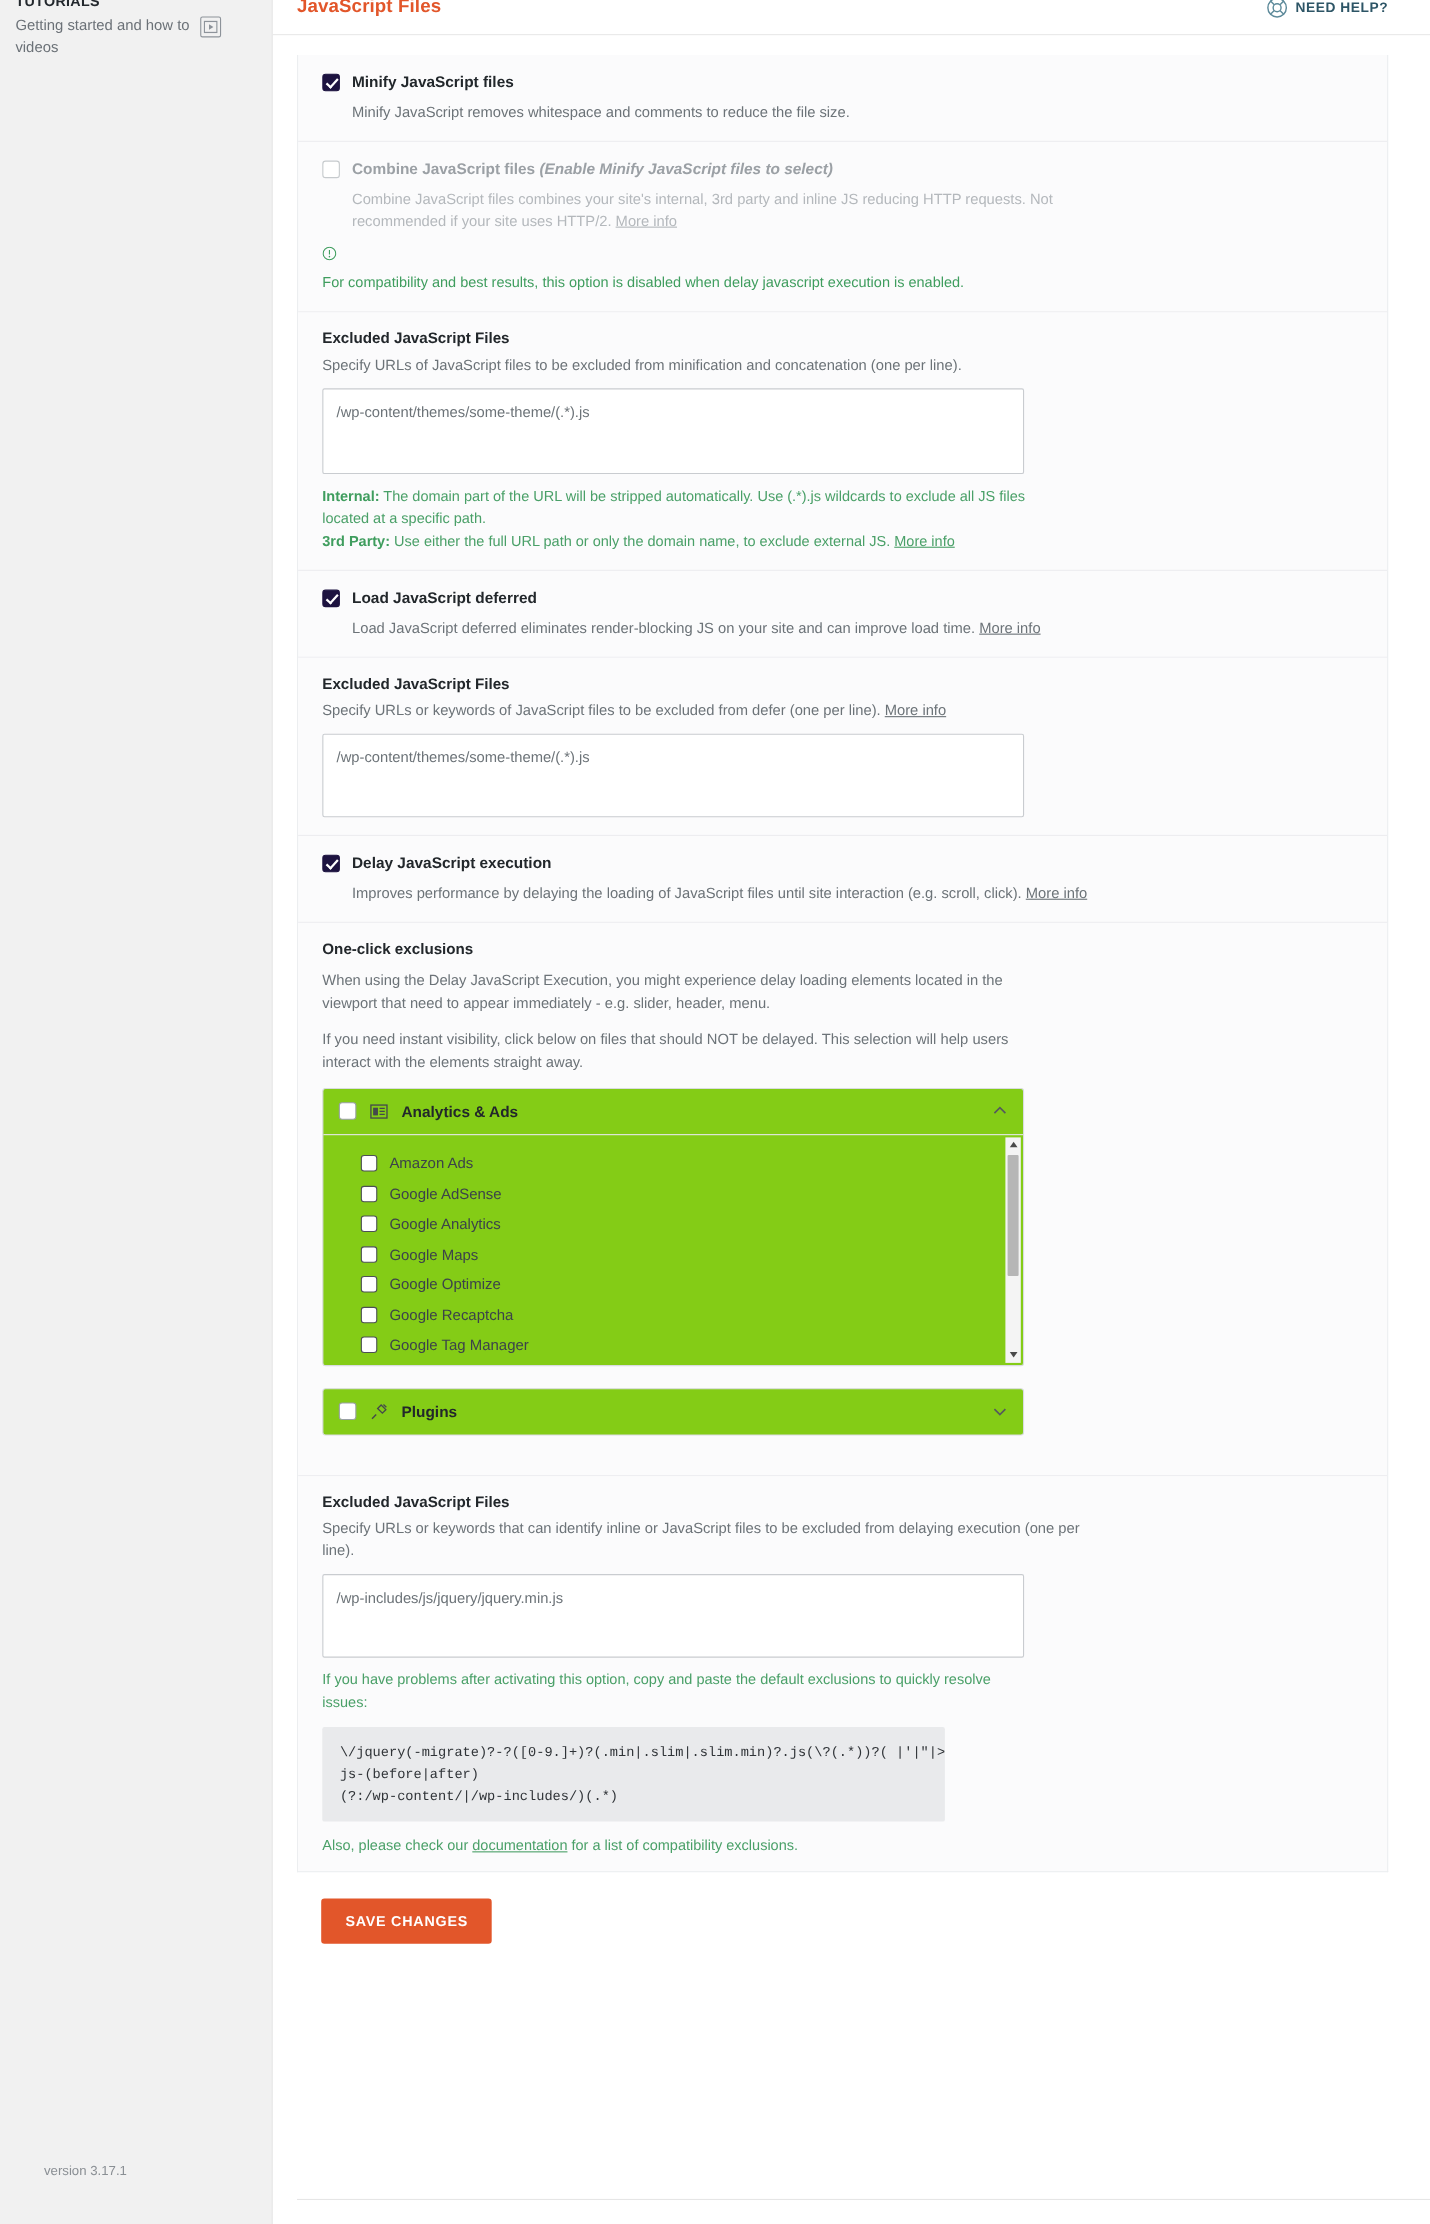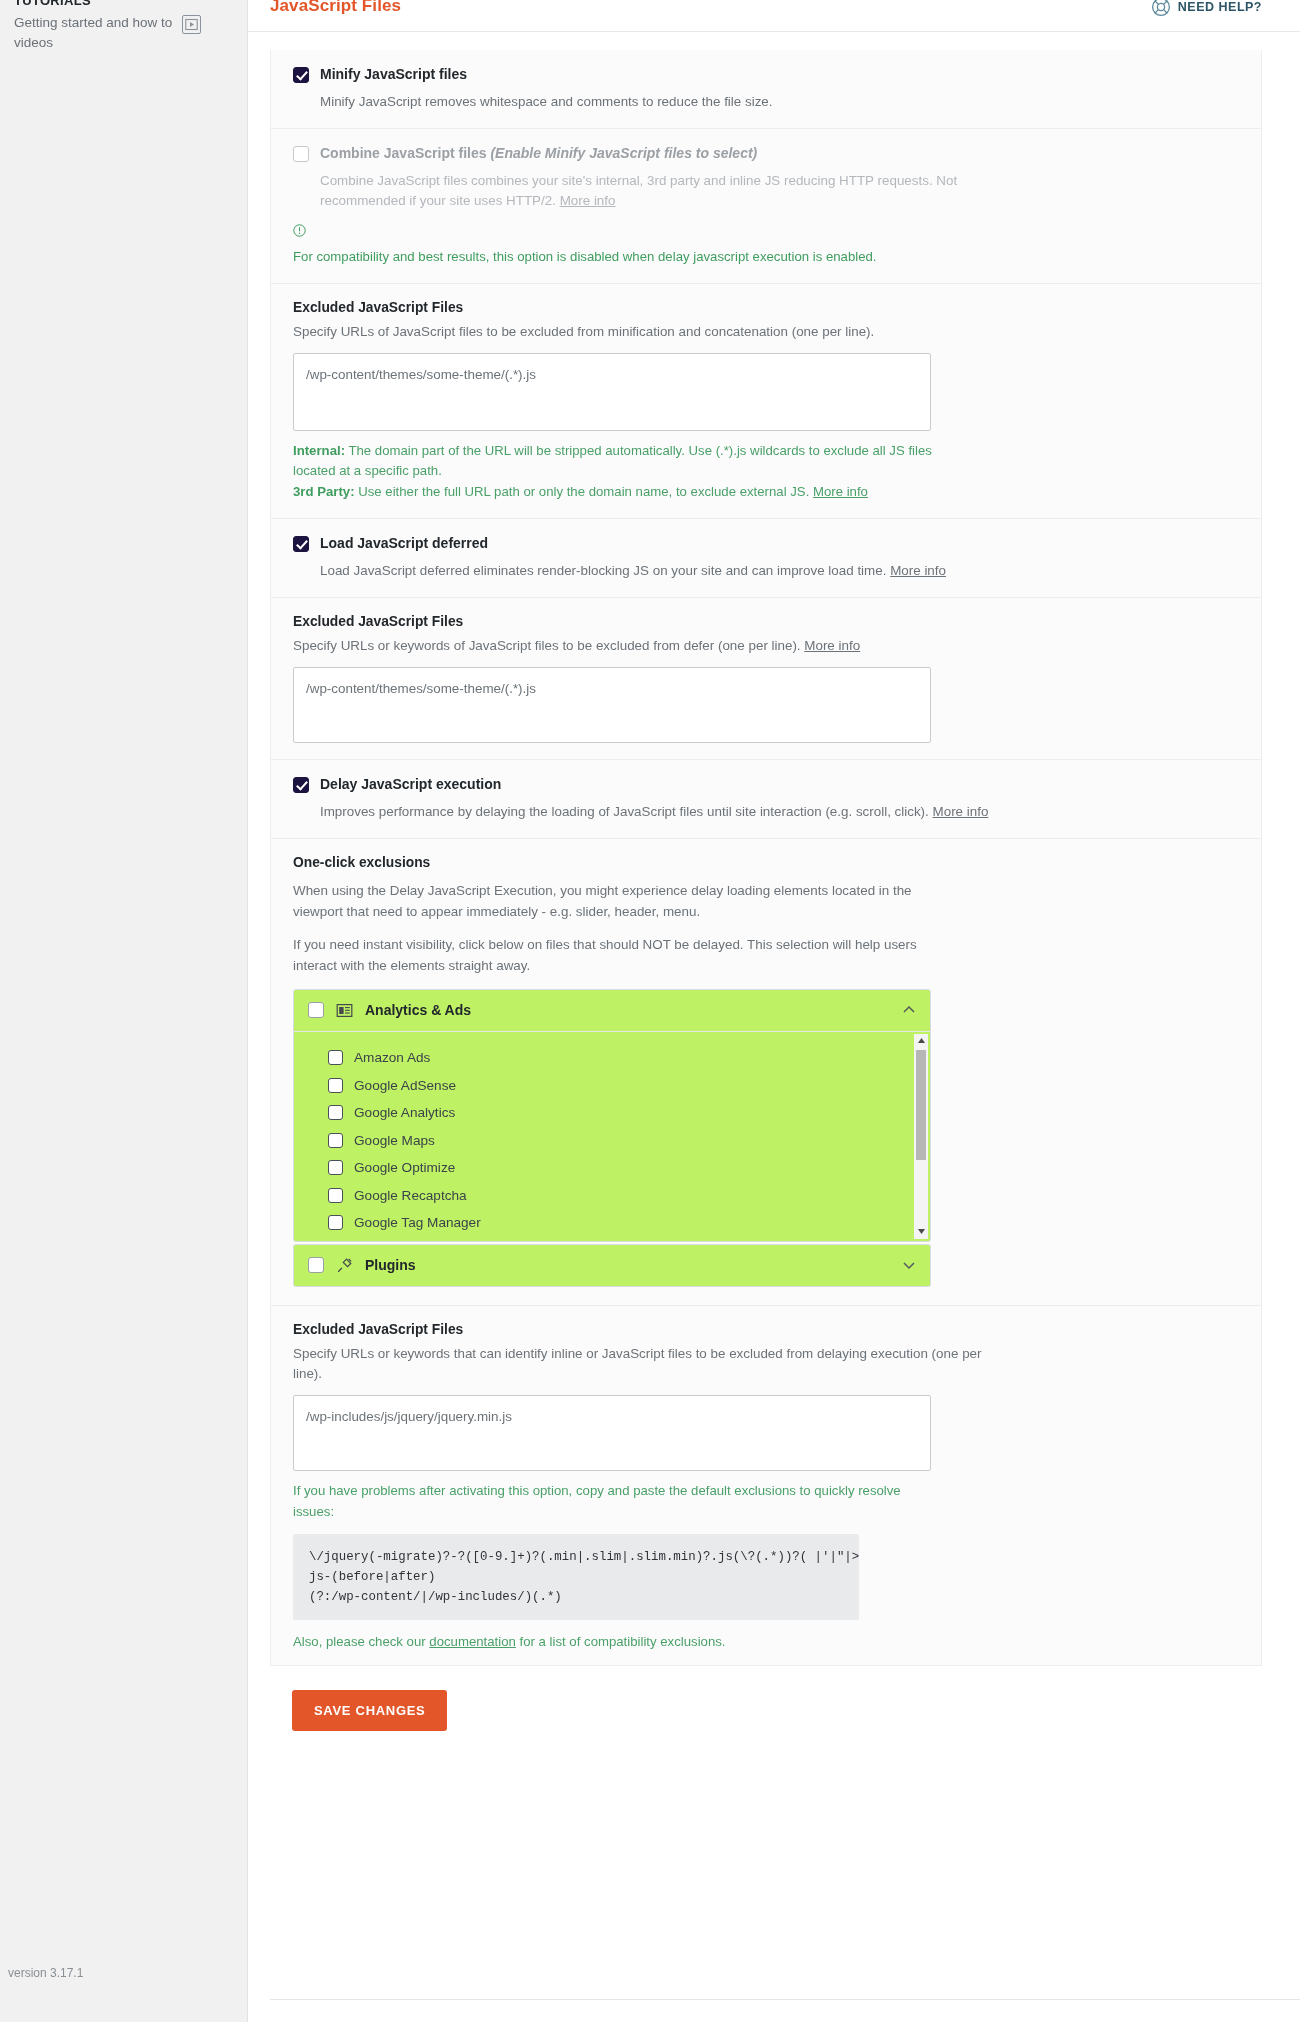--- a/index.html
+++ b/index.html
@@ -29,21 +29,21 @@
   }
   .tut-row { display:flex; align-items:flex-start; gap:8px; margin-top:-2px; }
   .tut-text { font-size:13.5px; color:#6b7177; line-height:1.45; max-width:160px; }
   .tut-icon {
     width:19px;height:19px;flex:0 0 19px;border:1.6px solid #8d939a;
     border-radius:2px;display:flex;align-items:center;justify-content:center;
     margin-top:2px;
   }
   .tut-icon svg{display:block;}
   .version {
-    position:absolute; left:8px; bottom:42px;
+    position:absolute; left:40px; bottom:42px;
     font-size:12px; color:#8a8f94;
   }
 
   
   .main { flex:1 1 auto; position:relative; background:#fff; }
   .topbar {
     height:32px; display:flex; align-items:flex-start;
     justify-content:space-between;
     padding:0 38px 0 22px;
     border-bottom:1px solid #e8e8e8;
@@ -122,22 +122,22 @@
 
   .green { color:#4aa068; font-size:13.2px; line-height:1.55; max-width:640px; margin-top:10px;}
   .green b { color:#3f9d5e; }
   .green a { color:#4aa068; text-decoration:underline; }
 
   
   .occ-title { font-size:13.8px; font-weight:bold; color:#22272b; margin:0 0 11px 0; }
   .occ-p { font-size:13.4px; color:#6c7378; line-height:1.52; max-width:665px; margin:0 0 13px 0; }
 
   .acc {
-    width:638px; border:1px solid #d9dcdf; background:#bef264;
-    border-radius:3px; margin-bottom:2px;
+    width:638px; border:1px solid #d9dcdf; background:#84cc16;
+    border-radius:3px; margin-bottom:20px;
   }
   .acc-head {
     display:flex; align-items:center; gap:12px;
     padding:12px 14px; cursor:pointer;
   }
   .acc-head .cb { margin-top:0; }
   .acc-name { font-size:14px; font-weight:bold; color:#22272b; flex:1 1 auto;}
   .chev { width:14px;height:14px;flex:0 0 14px; color:#55595d;}
   .acc-body {
     border-top:1px solid #e6e8ea; position:relative;

